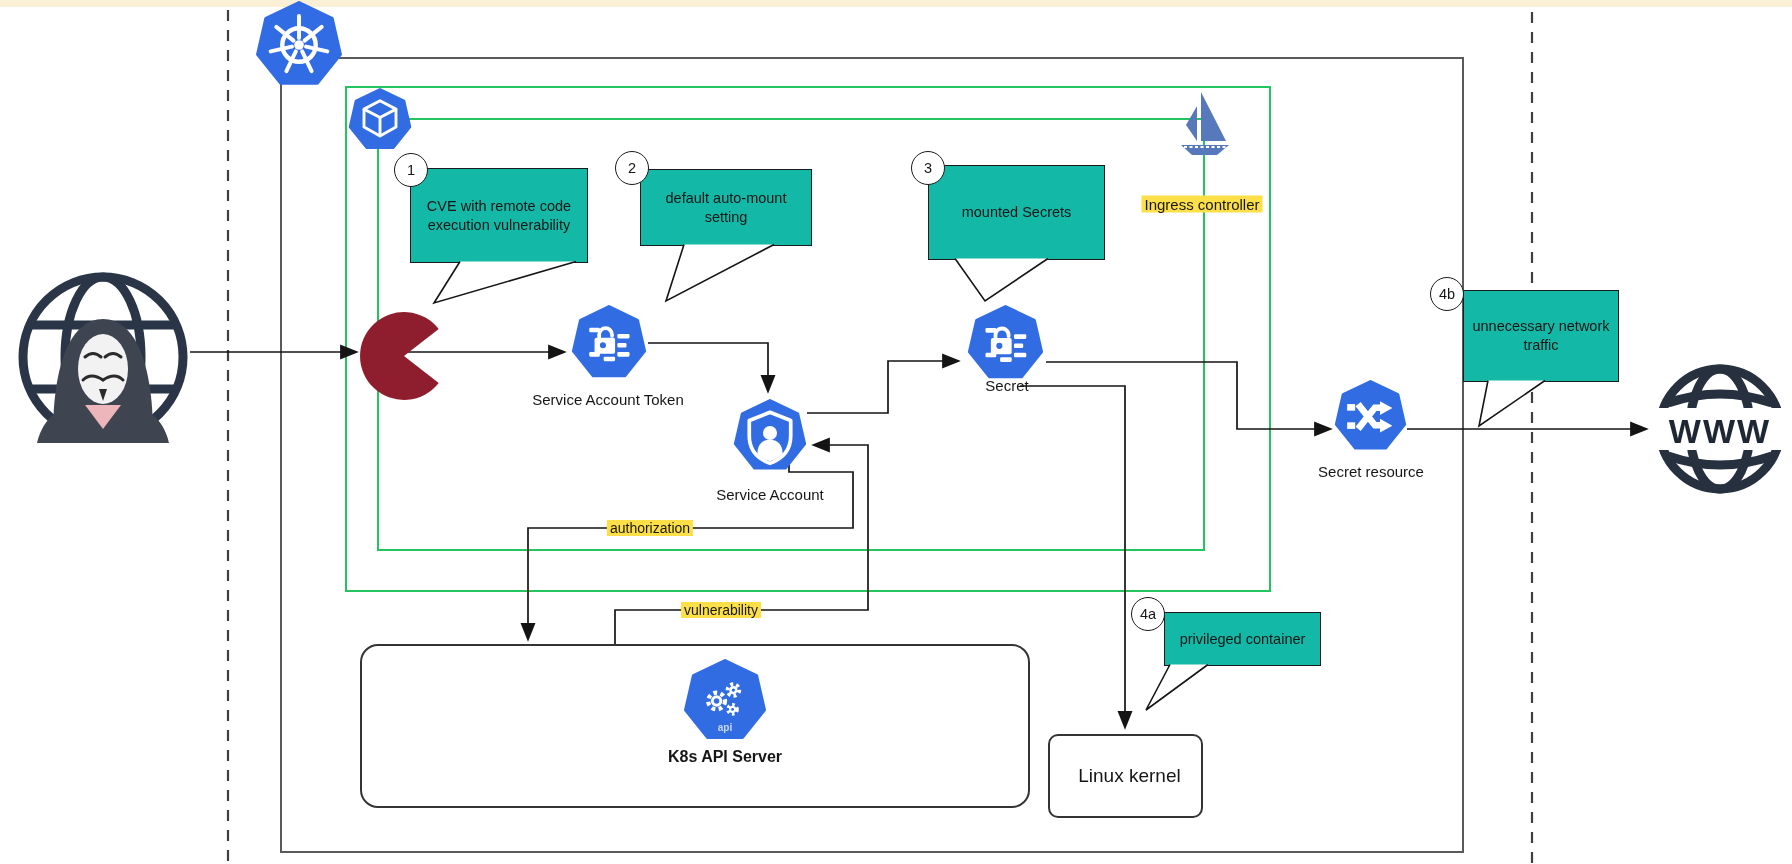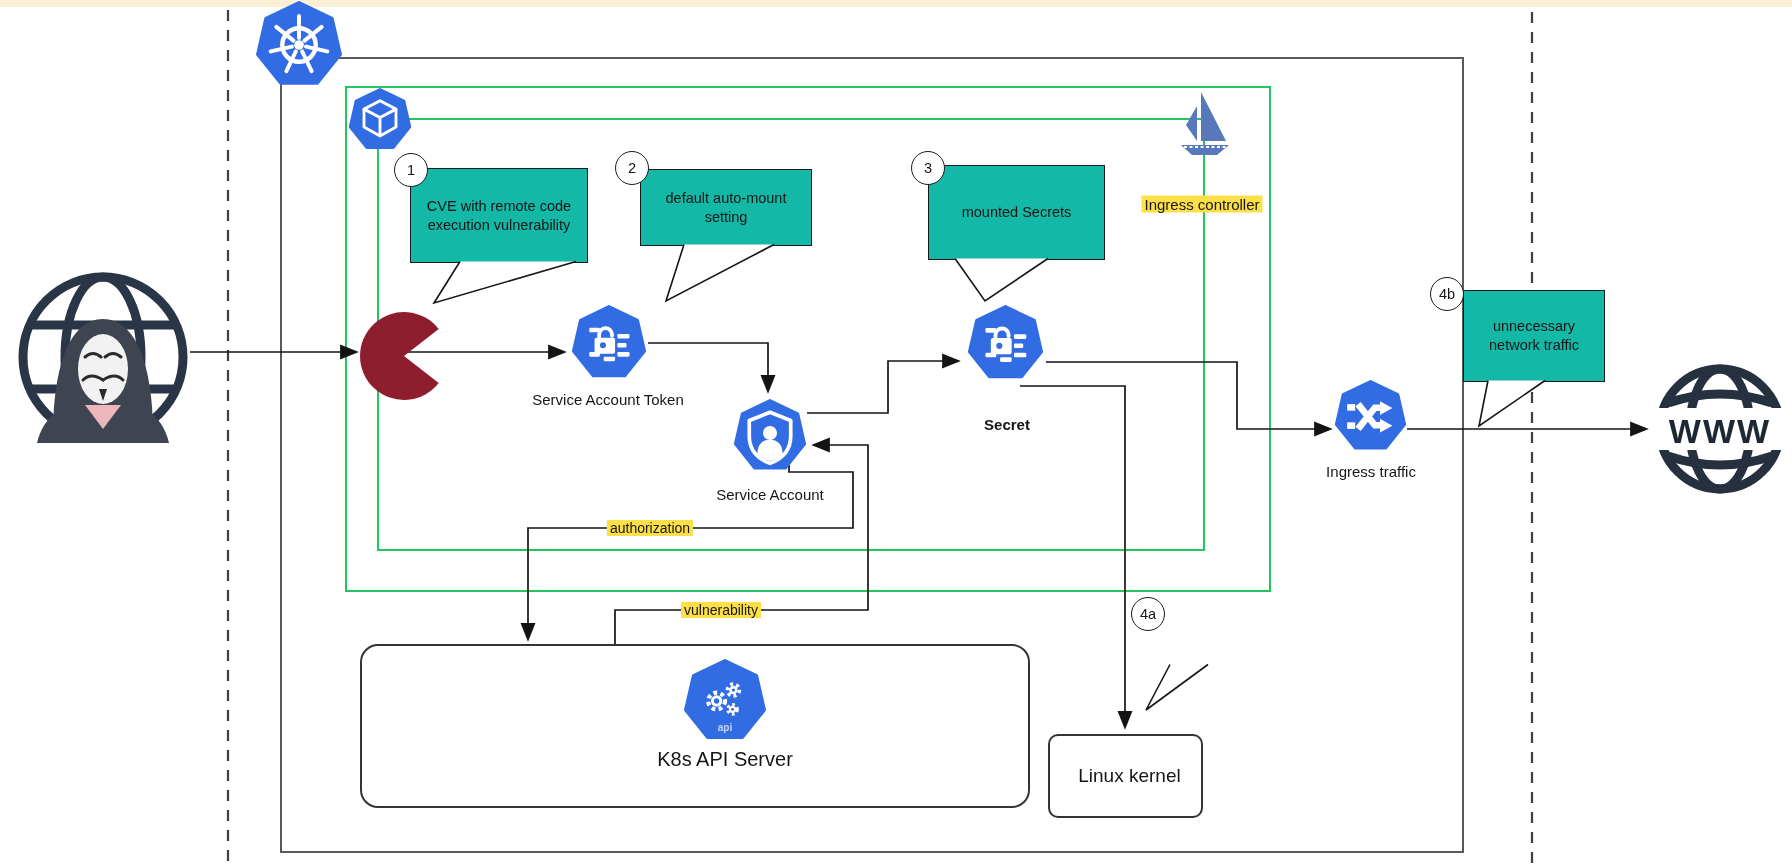--- a/index.html
+++ b/index.html
@@ -18,21 +18,21 @@
            display:flex;align-items:center;justify-content:center;text-align:center;
            font-size:14.5px;line-height:1.3;padding:4px 8px;z-index:30;}
   .badge{position:absolute;width:34px;height:34px;box-sizing:border-box;border-radius:50%;
          background:#fff;border:1.6px solid #1a1a1a;display:flex;align-items:center;justify-content:center;
          font-size:14.5px;z-index:40;transform:translate(-50%,-50%);}
   .icon{position:absolute;z-index:35;line-height:0;}
   .nlabel{position:absolute;transform:translateX(-50%);white-space:nowrap;font-size:15px;
           text-align:center;z-index:36;}
   .bglabel{position:absolute;transform:translate(-50%,-50%);white-space:nowrap;font-size:14px;
            background:#fde047;padding:0 3px;z-index:25;}
-  .apilabel{font-size:20px;}
+  .apilabel{font-size:16px;font-weight:bold;}
 </style>
 </head>
 <body>
 
 <div class="canvas">
 
   <div class="band"></div>
 
   <div class="box outer" style="left:280px;top:57px;width:1184px;height:796px;"></div>
   <div class="box" style="left:345px;top:86px;width:926px;height:506px;"></div>
@@ -67,21 +67,24 @@
 
   <div class="callout" style="left:410px;top:168px;width:178px;height:95px;">
     <span>CVE with remote code execution vulnerability</span>
   </div>
   <div class="callout" style="left:928px;top:165px;width:177px;height:95px;">
     <span>mounted Secrets</span>
   </div>
   <div class="callout" style="left:640px;top:169px;width:172px;height:77px;">
     <span>default auto-mount setting</span>
   </div>
-  <div class="callout" style="left:1463px;top:290px;width:142px;height:92px;">
+  <div class="callout" style="left:1164px;top:612px;width:157px;height:54px;">
+    <span>privileged container</span>
+  </div>
+  <div class="callout" style="left:1463px;top:290px;width:156px;height:92px;">
     <span>unnecessary network traffic</span>
   </div>
 
   <svg class="overlay tails">
     <g fill="#ffffff" stroke="#161616" stroke-width="1.6">
       <path d="M460,261.5 L434,303 L576,261.5"></path>
       <path d="M684,244.5 L666,301 L774,244.5"></path>
       <path d="M955,258.5 L985,301 L1048,258.5"></path>
       <path d="M1170,664.5 L1146,710 L1208,664.5"></path>
       <path d="M1488,380.5 L1479,426 L1545,380.5"></path>
@@ -251,21 +254,21 @@
         <path d="M14,40 Q66,22 118,40"></path>
         <path d="M14,93 Q66,111 118,93"></path>
       </g>
       <rect x="1" y="45" width="131" height="42" fill="#ffffff"></rect>
       <text x="66" y="80" text-anchor="middle" font-size="34" font-weight="bold" letter-spacing="2" fill="#1E2835" font-family="Liberation Sans, sans-serif">WWW</text>
     </svg>
   </div>
 
   <div class="nlabel" style="left:608px;top:391px;">Service Account Token</div>
   <div class="nlabel" style="left:770px;top:486px;">Service Account</div>
-  <div class="nlabel" style="left:1007px;top:416px;font-weight:bold;">Secret</div>
-  <div class="nlabel" style="left:1371px;top:463px;">Ingress traffic</div>
+  <div class="nlabel" style="left:1007px;top:377px;">Secret</div>
+  <div class="nlabel" style="left:1371px;top:463px;">Secret resource</div>
   <div class="nlabel apilabel" style="left:725px;top:748px;">K8s API Server</div>
   <div class="bglabel" style="left:1202px;top:204px;font-size:15px;">Ingress controller</div>
 
   <div class="bglabel" style="left:650px;top:528px;">authorization</div>
   <div class="bglabel" style="left:721px;top:610px;">vulnerability</div>
 
 </div>
 
 </body></html>

